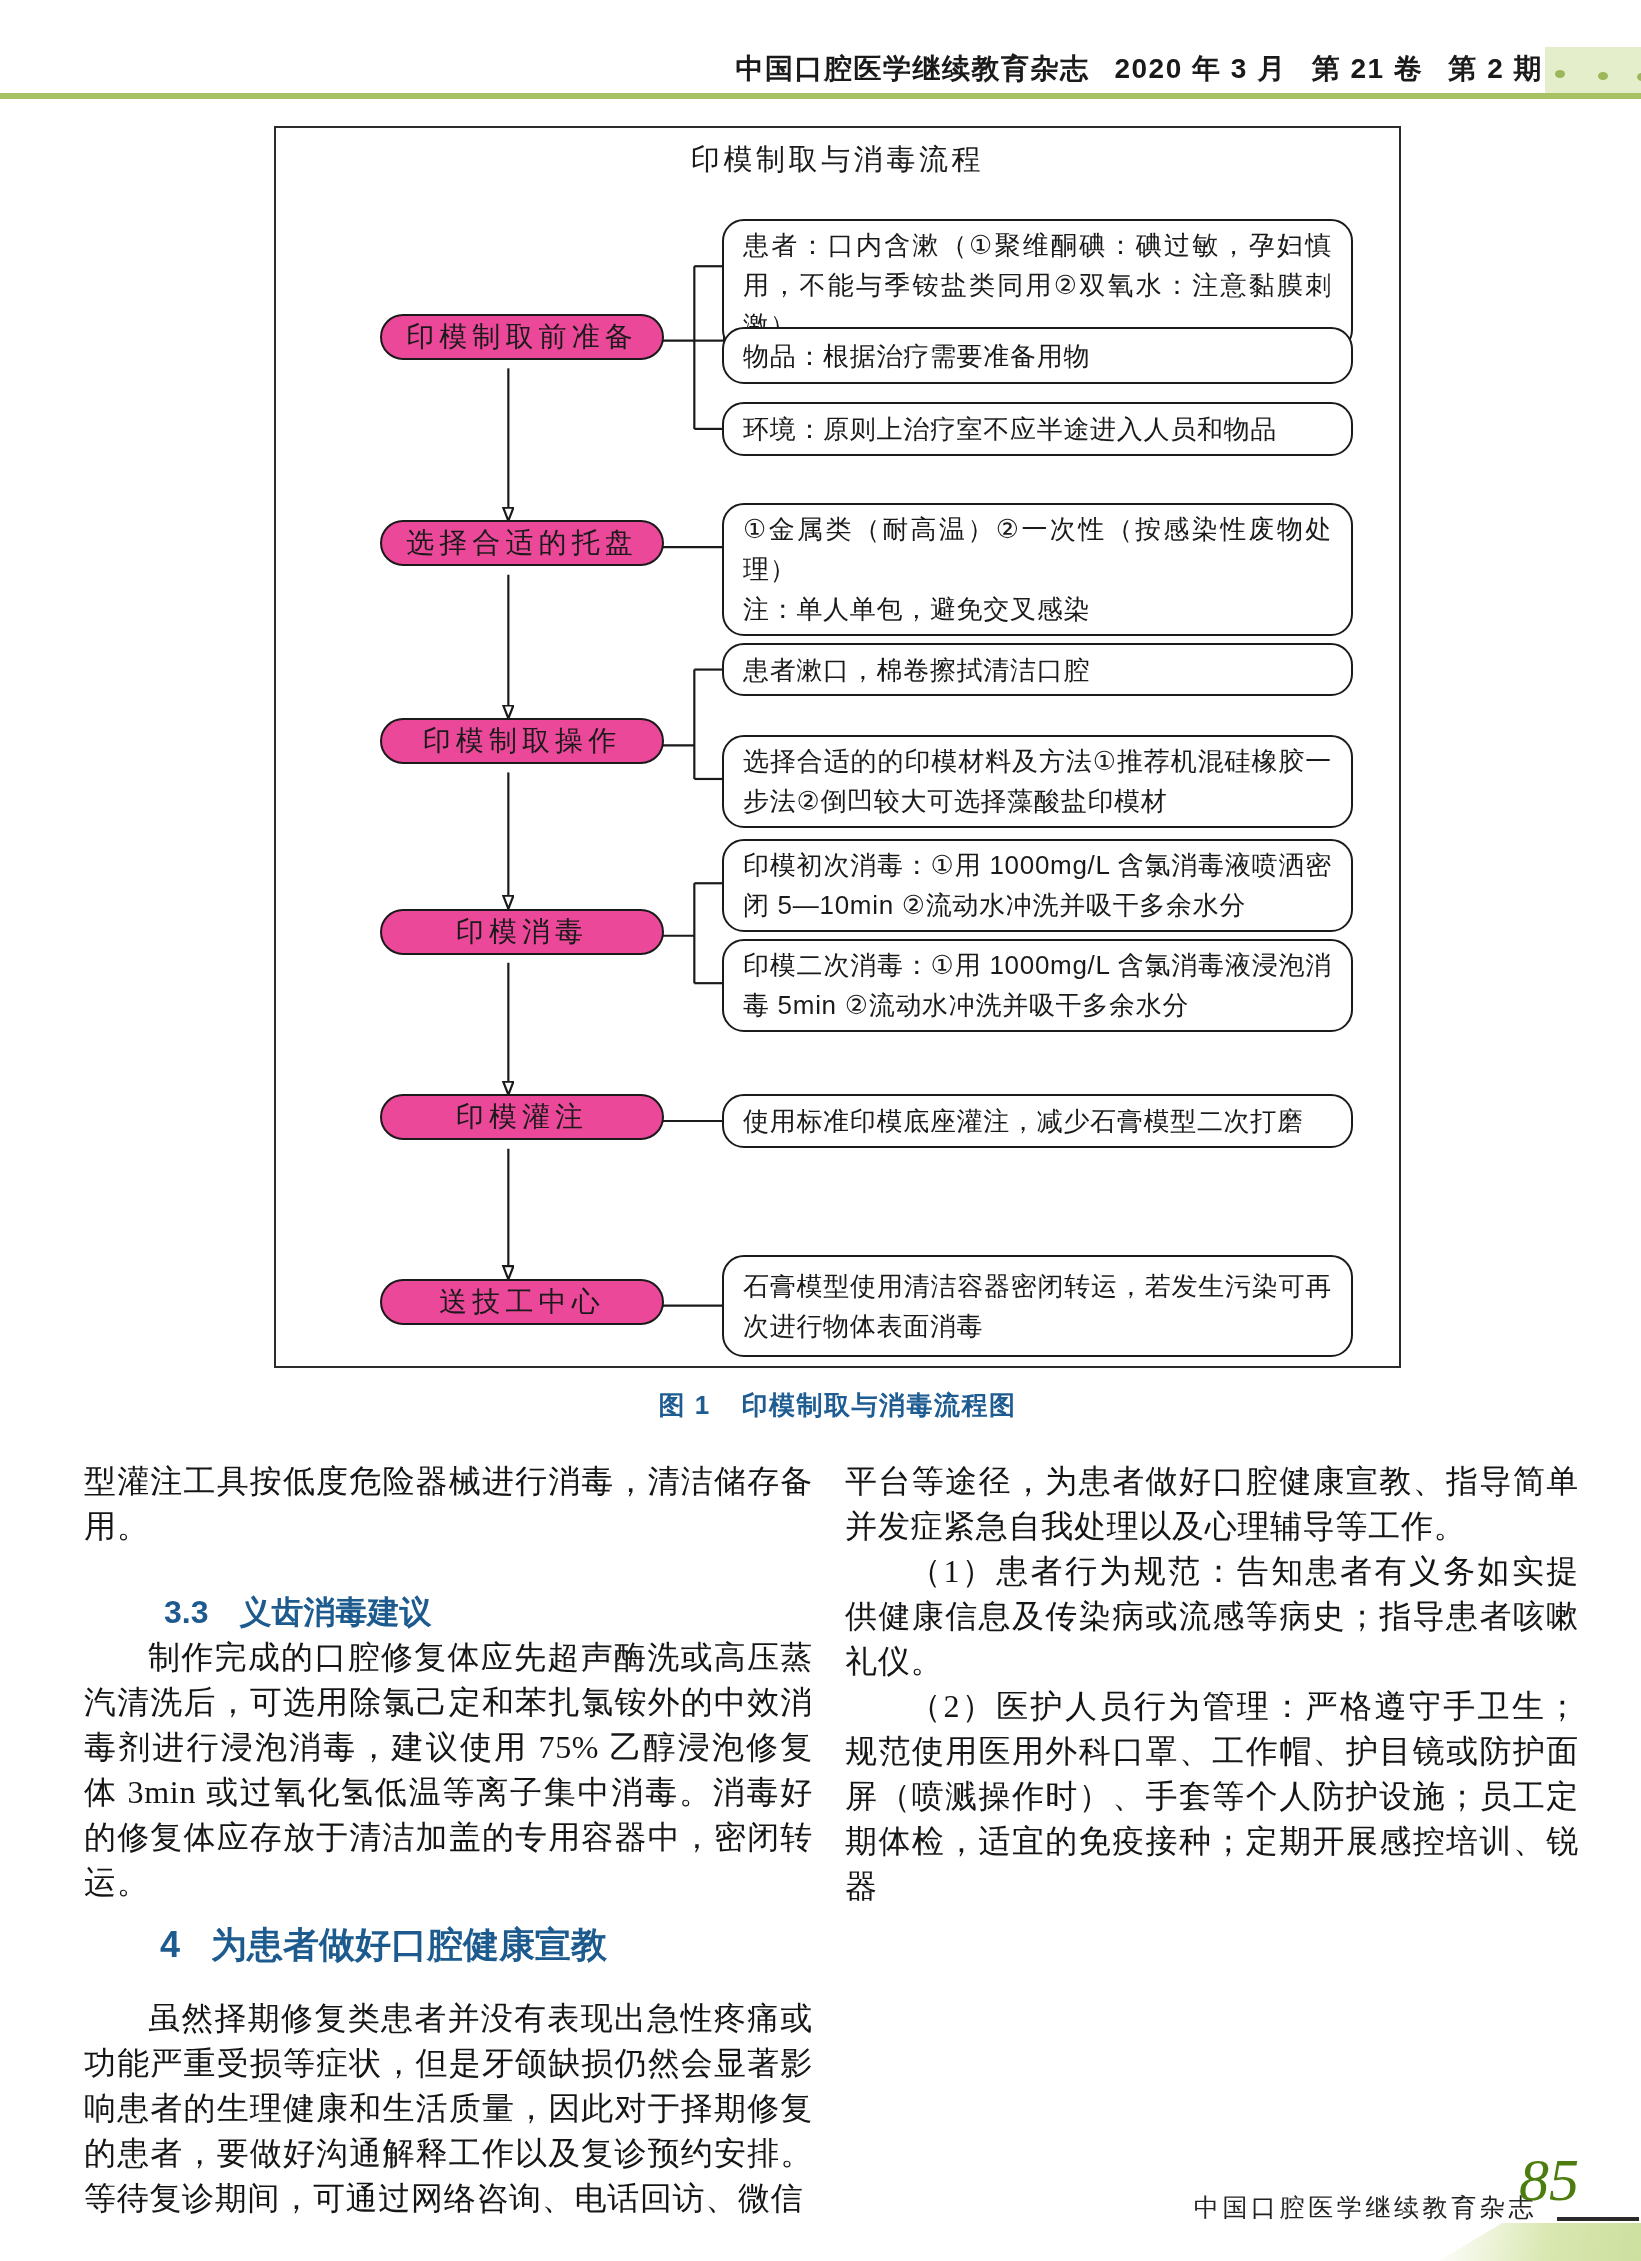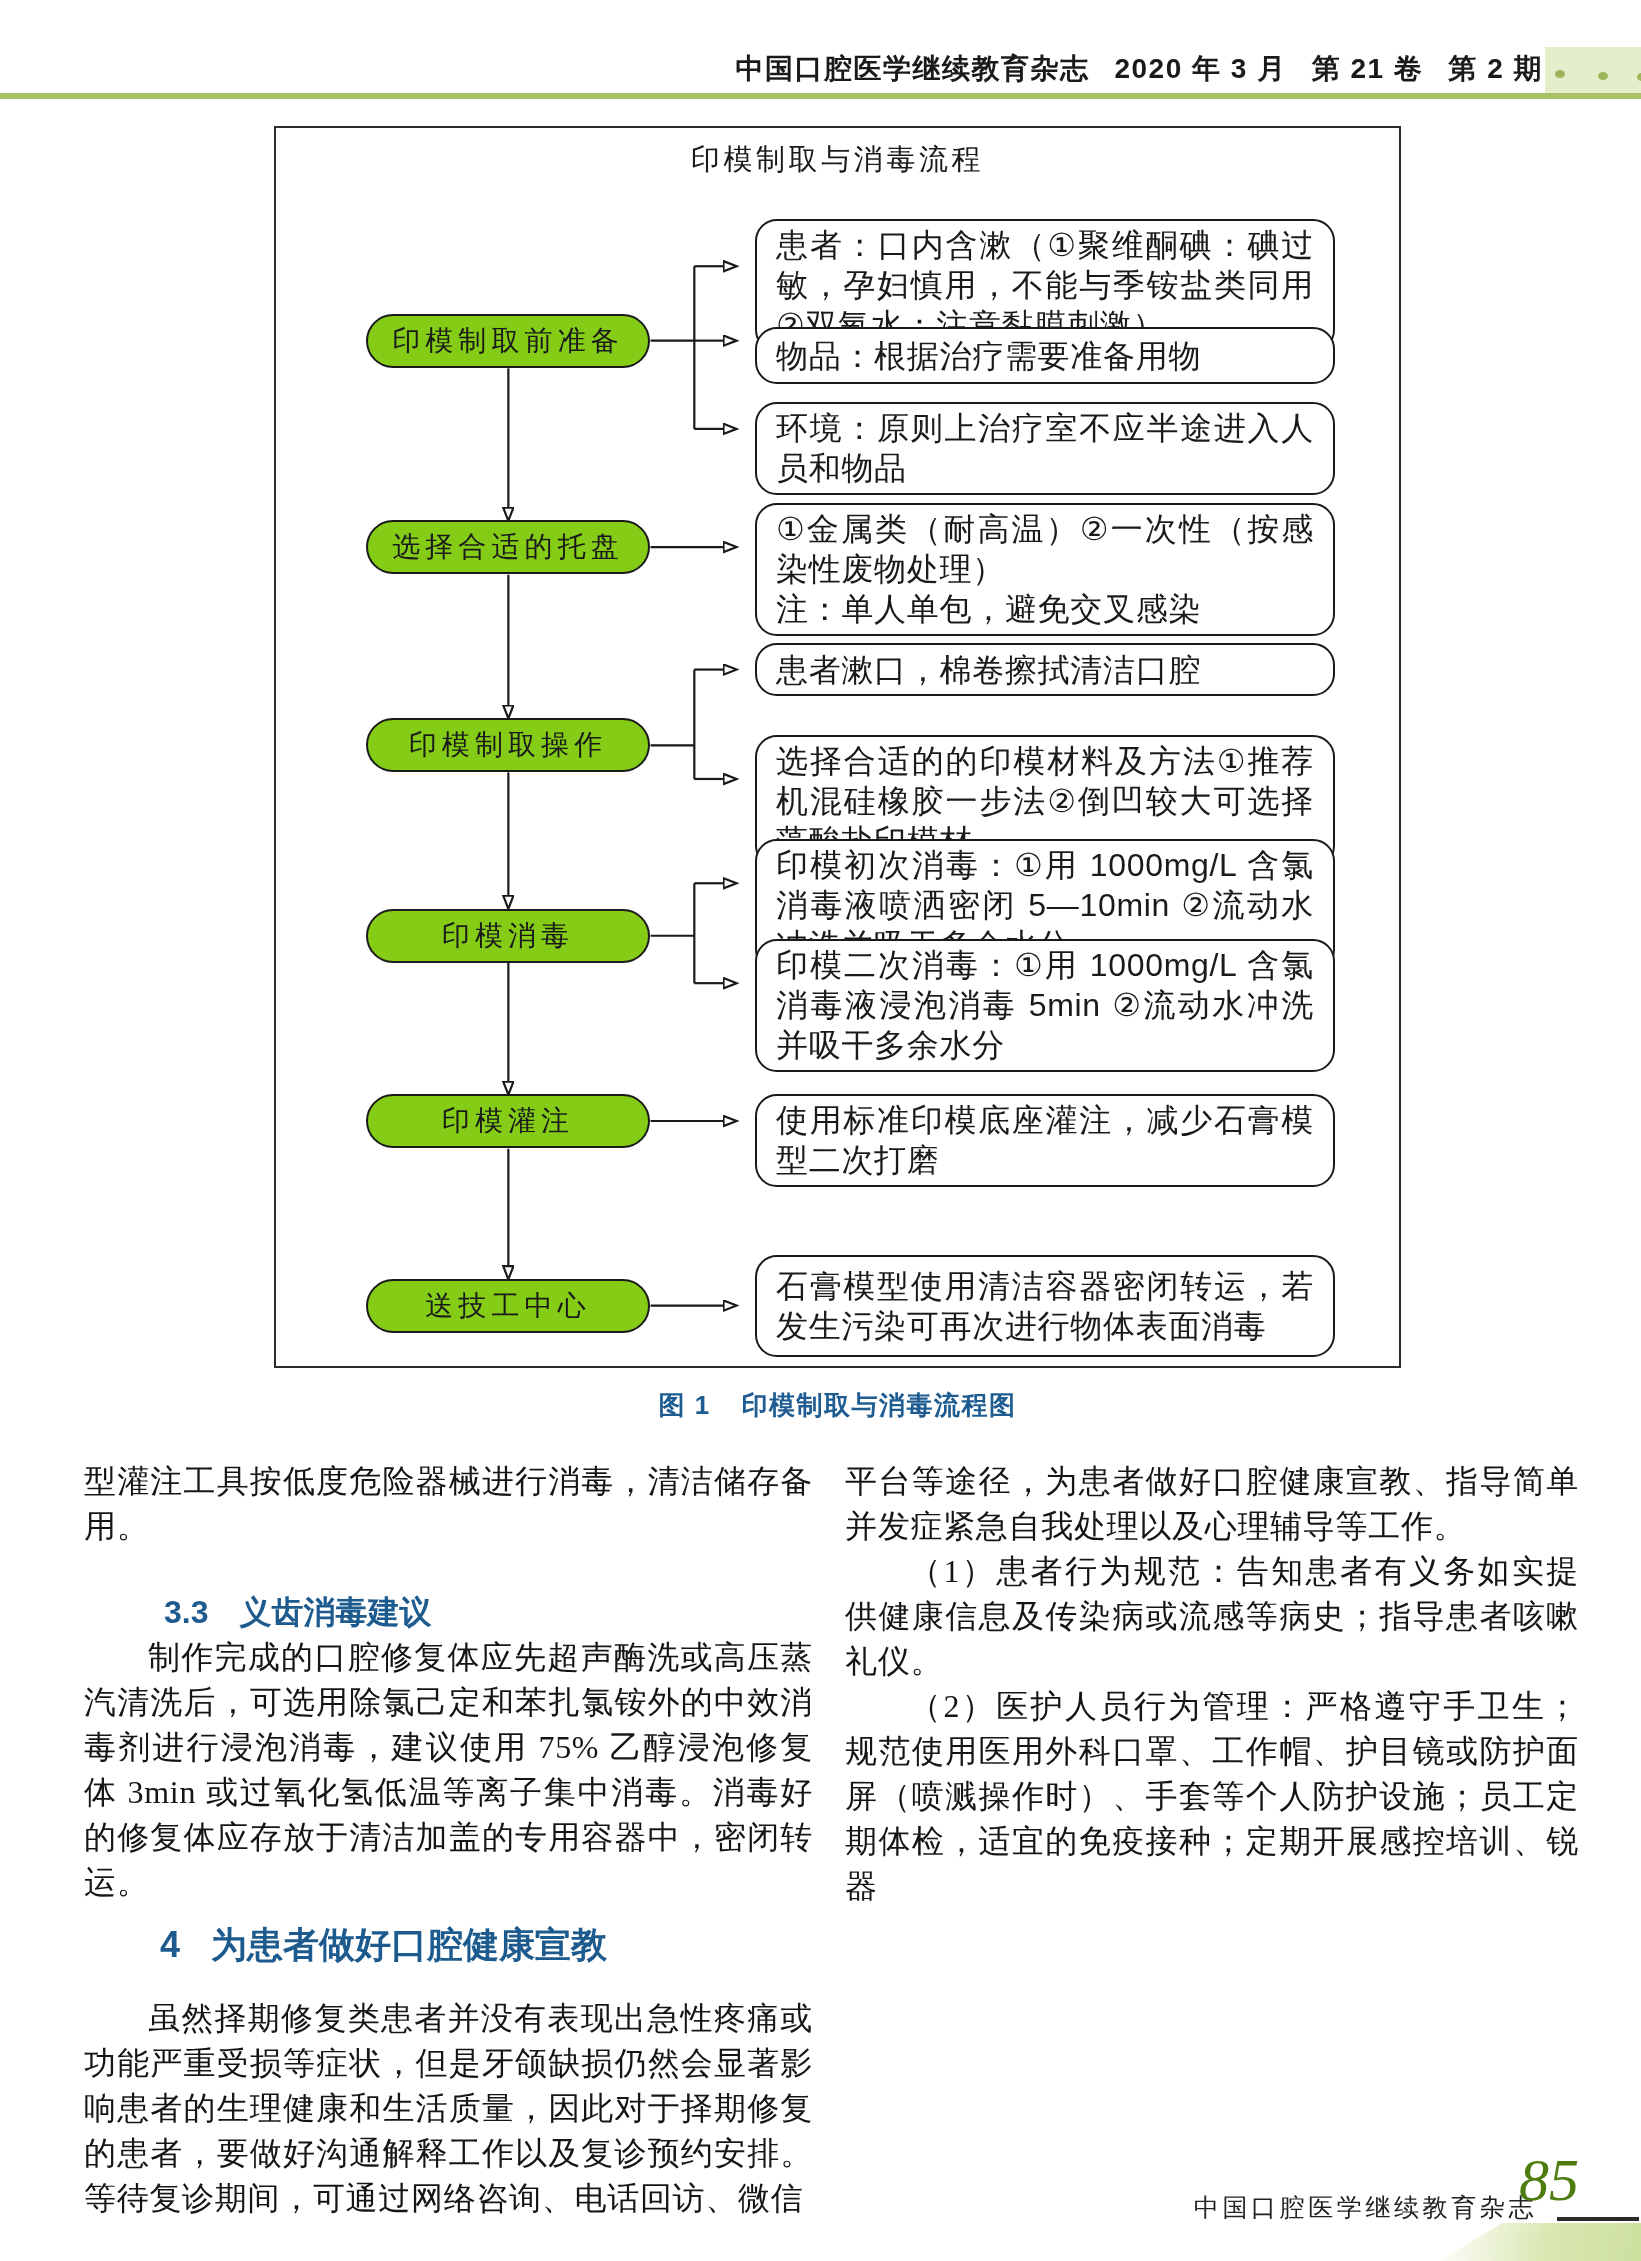--- a/index.html
+++ b/index.html
@@ -29,33 +29,33 @@
   #chart-border{
     position:absolute;left:274px;top:126px;width:1127px;height:1242px;
     border:2.2px solid #2c2c2c;box-sizing:border-box;background:#fff;
   }
   #chart-title{
     position:absolute;left:274px;top:140px;width:1127px;text-align:center;
     font-family:"Liberation Sans","DejaVu Sans",sans-serif;
     font-size:29px;letter-spacing:3.6px;color:#1a1a1a;
   }
   .node{
-    position:absolute;left:366px;width:284px;height:54px;
+    position:absolute;left:380px;width:284px;height:46px;
     border:2.2px solid #1a1a1a;border-radius:27px;box-sizing:border-box;
     display:flex;align-items:center;justify-content:center;
     font-family:"Liberation Sans","DejaVu Sans",sans-serif;
-    font-size:28px;letter-spacing:5.1px;background:#84cc16;color:#1a1a1a;
+    font-size:28px;letter-spacing:5.1px;background:#ec4899;color:#1a1a1a;
   }
   .obox{
-    position:absolute;left:755px;width:580px;
+    position:absolute;left:722px;width:631px;
     border:2.2px solid #1a1a1a;border-radius:22px;box-sizing:border-box;
     display:flex;align-items:center;
     padding:4.4px 19px;background:#fff;color:#1a1a1a;
     font-family:"Liberation Sans","DejaVu Sans",sans-serif;
-    font-size:32px;line-height:40px;letter-spacing:0.7px;
+    font-size:26px;line-height:40px;letter-spacing:0.7px;
     white-space:pre-line;text-align:justify;
   }
   #connectors{position:absolute;left:0;top:0;width:1641px;height:2261px;pointer-events:none;}
   #connectors path, #connectors line{stroke:#1a1a1a;stroke-width:3;fill:none;}
 
   
   #figure-caption{
     position:absolute;left:274px;top:1388px;width:1127px;text-align:center;
     font-family:"Liberation Sans","DejaVu Sans",sans-serif;
     font-weight:bold;font-size:26px;color:#1e5c92;letter-spacing:1.5px;

